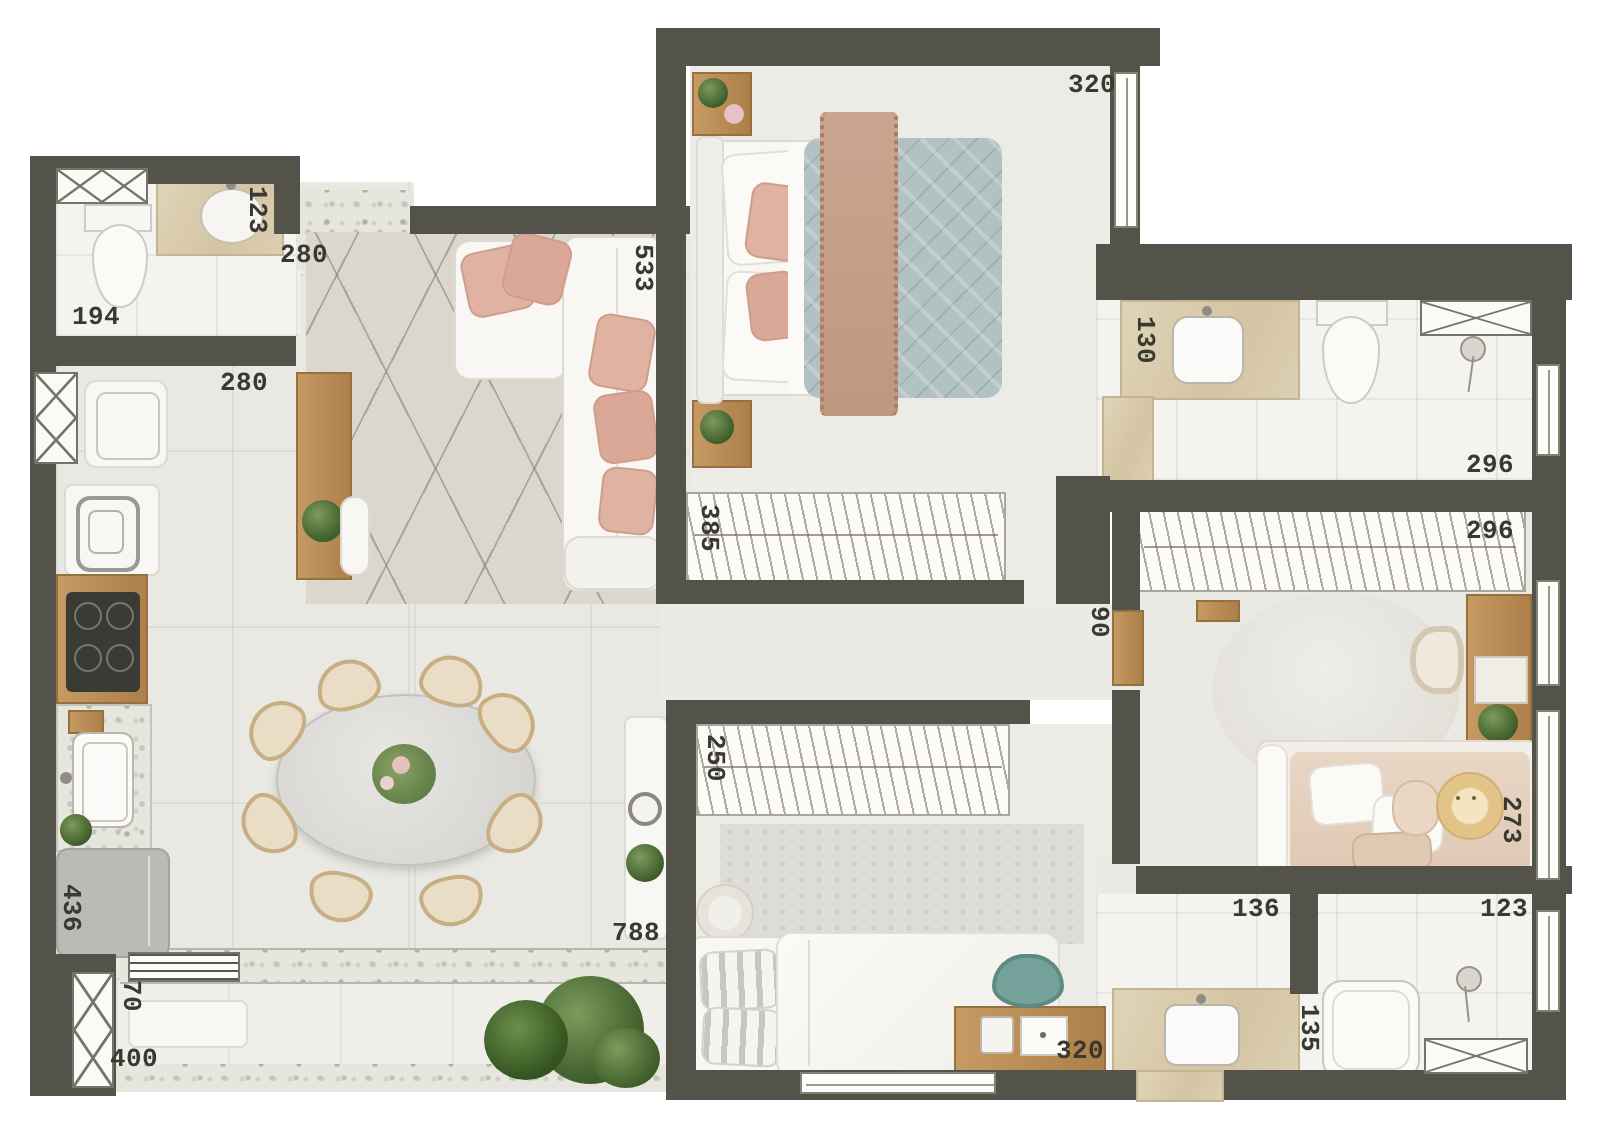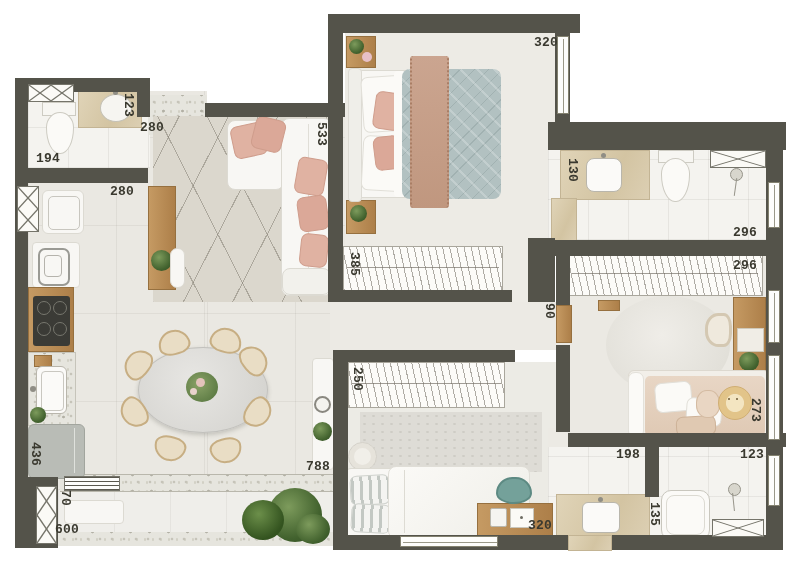--- a/index.html
+++ b/index.html
@@ -277,21 +277,21 @@
   <div class="dim" style="left:36px;top:152px">194</div>
   <div class="dim" style="left:110px;top:185px">280</div>
   <div class="dim v" style="left:348px;top:252px">385</div>
   <div class="dim v" style="left:566px;top:158px">130</div>
   <div class="dim" style="left:733px;top:226px">296</div>
   <div class="dim" style="left:733px;top:259px">296</div>
   <div class="dim v" style="left:543px;top:303px">90</div>
   <div class="dim v" style="left:351px;top:367px">250</div>
   <div class="dim v" style="left:749px;top:398px">273</div>
   <div class="dim v" style="left:29px;top:442px">436</div>
-  <div class="dim" style="left:616px;top:448px">198</div>
+  <div class="dim" style="left:616px;top:448px">136</div>
   <div class="dim" style="left:740px;top:448px">123</div>
   <div class="dim v" style="left:648px;top:502px">135</div>
   <div class="dim" style="left:528px;top:519px">320</div>
   <div class="dim" style="left:306px;top:460px">788</div>
   <div class="dim v" style="left:59px;top:490px">70</div>
-  <div class="dim" style="left:55px;top:523px">600</div>
+  <div class="dim" style="left:55px;top:523px">400</div>
 
 </div>
 
 </body></html>

